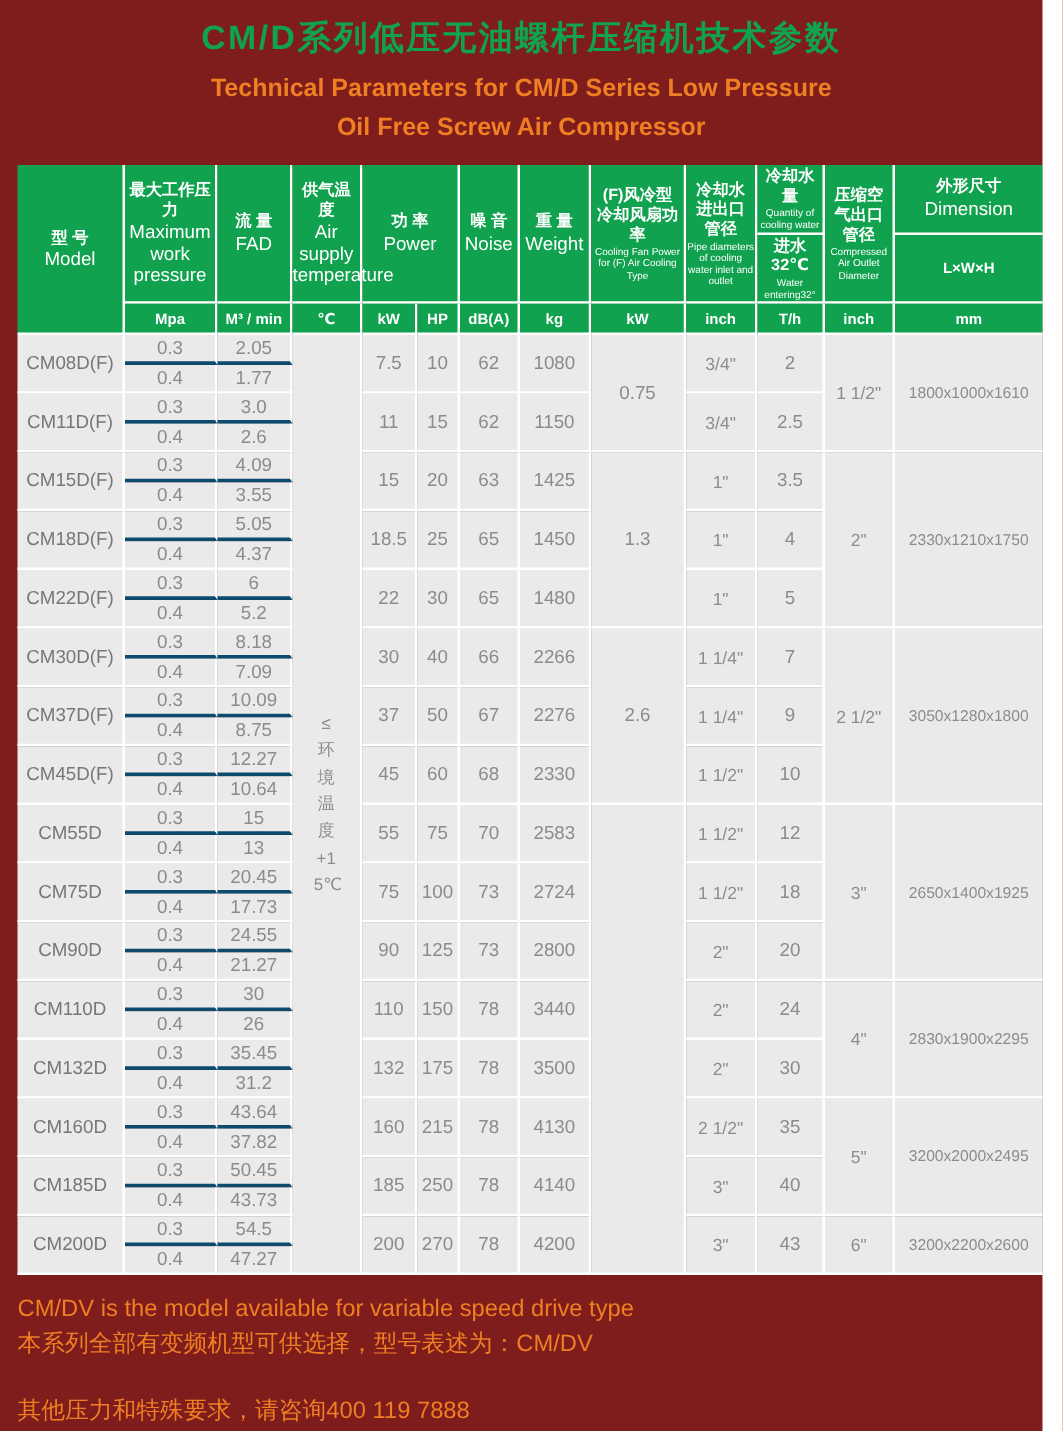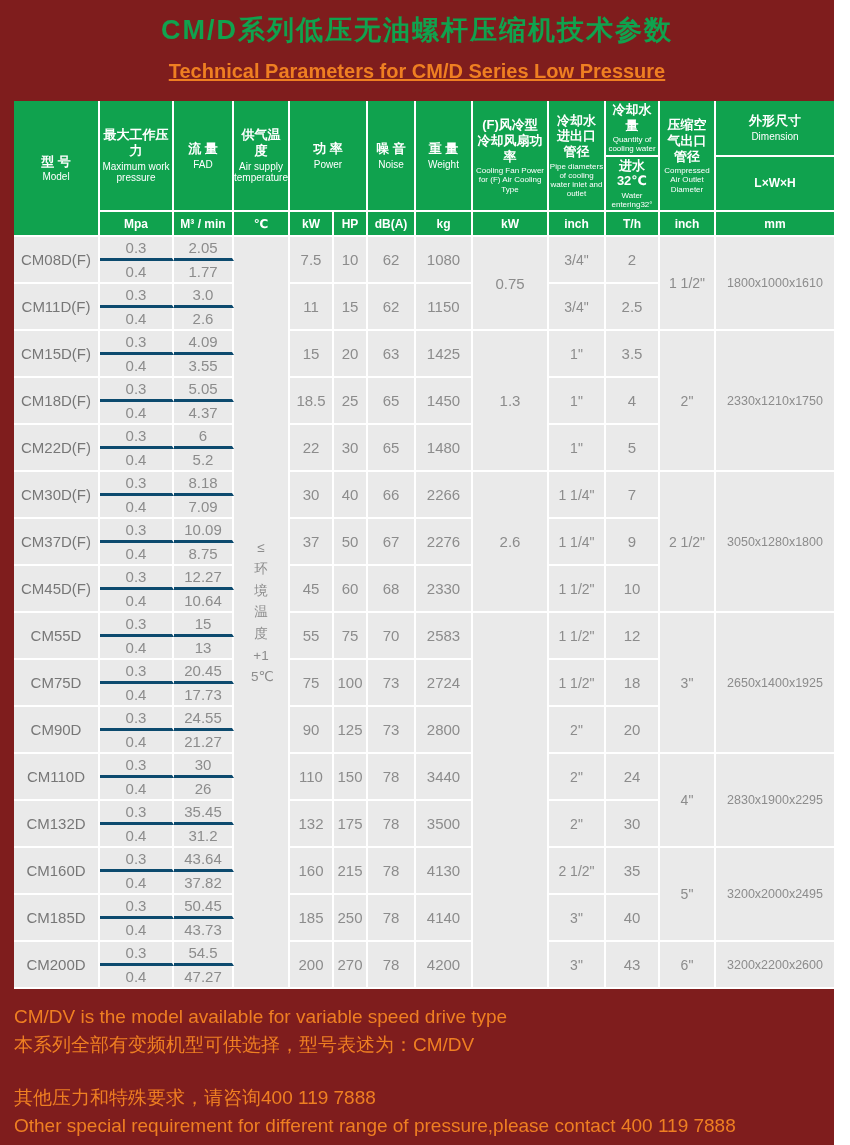--- a/index.html
+++ b/index.html
@@ -6,37 +6,37 @@
   html, body { background: #ffffff; }
   body { font-family: "Liberation Sans", "DejaVu Sans", sans-serif; }
   .page { width: 834px; height: 1145px; background: #7f1d1d; overflow: hidden; position: relative; }
 
   .page-title {
     margin-top: 12px; text-align: center;
     color: #10a24e; font-size: 27px; font-weight: bold; letter-spacing: 2px;
   }
   .subtitle {
     margin-top: 8px; text-align: center;
-    color: #ef7f22; font-size: 20px; font-weight: bold; line-height: 1.55; text-decoration: underline;
+    color: #ef7f22; font-size: 20px; font-weight: bold; line-height: 1.55;
   }
 
   table.spec {
     margin: 14px 0 0 14px; width: 822px;
     border-collapse: separate; border-spacing: 0; table-layout: fixed;
   }
   th, td { border-right: 2px solid #fff; border-bottom: 2px solid #fff; }
   th {
     background: #10a24e; color: #fff; text-align: center; vertical-align: middle;
     font-weight: normal; padding: 1px 0;
   }
   .h-main { height: 44px; }
   .h-sub  { height: 36px; }
   .h-unit th { height: 25px; font-size: 12px; font-weight: bold; }
   th .cn { display: block; font-size: 13px; font-weight: bold; line-height: 1.2; }
-  th .en { display: block; font-size: 10px; line-height: 1.15; margin-top: 2px; }
+  th .en { display: block; font-size: 15px; line-height: 1.15; margin-top: 2px; }
   th .en-sm { display: block; font-size: 8px; line-height: 1.15; margin-top: 2px; }
   th.wrap .cn { padding: 0 4px; word-break: break-all; }
   th .lwh { display: block; font-size: 12px; font-weight: bold; }
 
   td {
     background: #eaeaea; color: #8c8c8c; text-align: center; vertical-align: middle;
     font-size: 15px; height: 23.5px; padding: 0;
   }
   td.model-cell { color: #777; font-size: 15px; }
   td.half { border-bottom: 3px solid #0c4a6e; }
@@ -48,20 +48,21 @@
   .footer-note.second { margin-top: 26px; }
 </style>
 </head>
 <body>
 
 <div class="page">
 
   <div class="page-title">CM/D系列低压无油螺杆压缩机技术参数</div>
   <div class="subtitle">
     <div>Technical Parameters for CM/D Series Low Pressure</div>
+    <div>Oil Free Screw Air Compressor</div>
   </div>
 
   <table class="spec">
     <colgroup>
       <col style="width:86px">
         <col style="width:74px">
         <col style="width:60px">
         <col style="width:56px">
       <col style="width:44px">
         <col style="width:34px">

